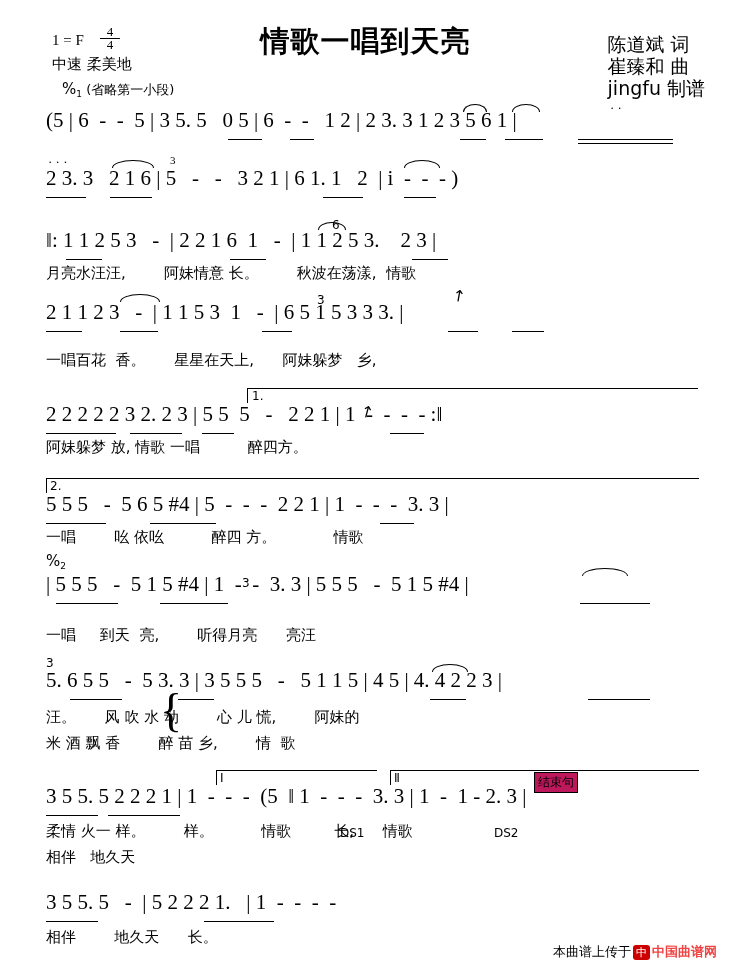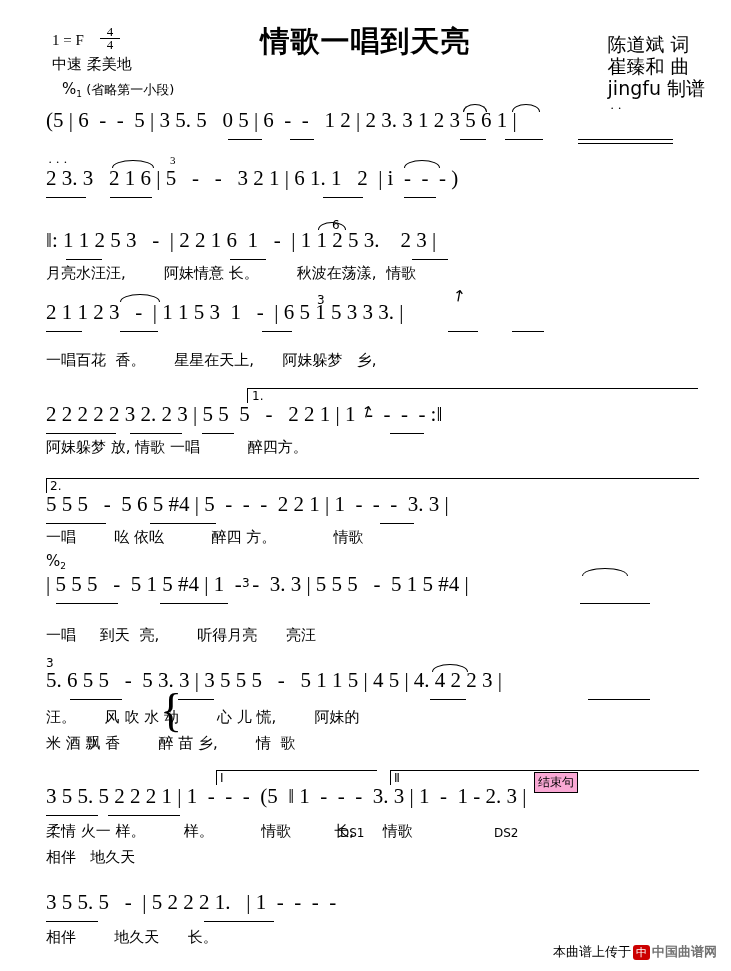--- a/index.html
+++ b/index.html
@@ -129,37 +129,37 @@
     position: absolute;
     font-size: 12px;
     font-family: "DejaVu Sans", sans-serif;
   }
   .boxed {
     position: absolute;
     border: 1px solid #000;
     font-size: 12px;
     padding: 1px 3px;
     font-family: "DejaVu Sans", sans-serif;
-    background: #f9a8d4;
+    background: #be185d;
   }
   .brace {
     position: absolute;
     font-size: 46px;
     line-height: 46px;
     font-family: "Liberation Serif", serif;
   }
   .footer {
     position: absolute;
     right: 14px; bottom: 10px;
     font-size: 13px;
     font-family: "DejaVu Sans", sans-serif;
     color: #000;
   }
   .footer .red {
-    color: #737373;
+    color: #ef4444;
     font-weight: bold;
   }
   .footer .logo {
     display: inline-block;
     background: #cc0000;
     color: #fff;
     border-radius: 3px;
     padding: 0 3px;
     margin: 0 2px;
     font-size: 11px;

